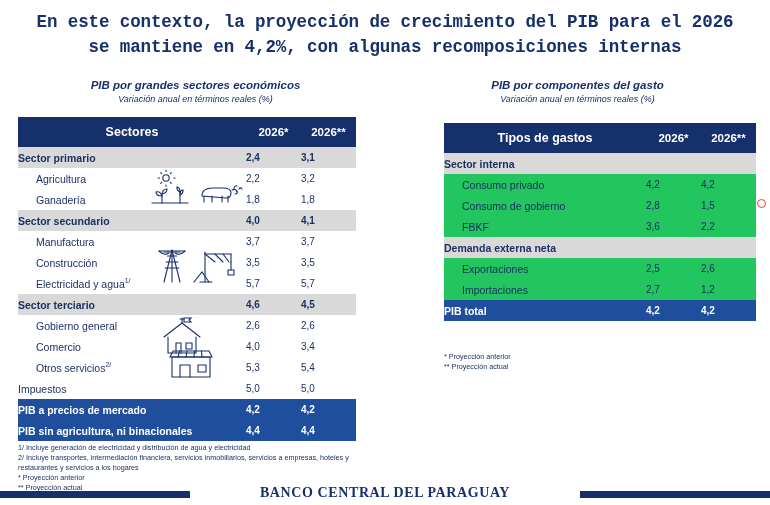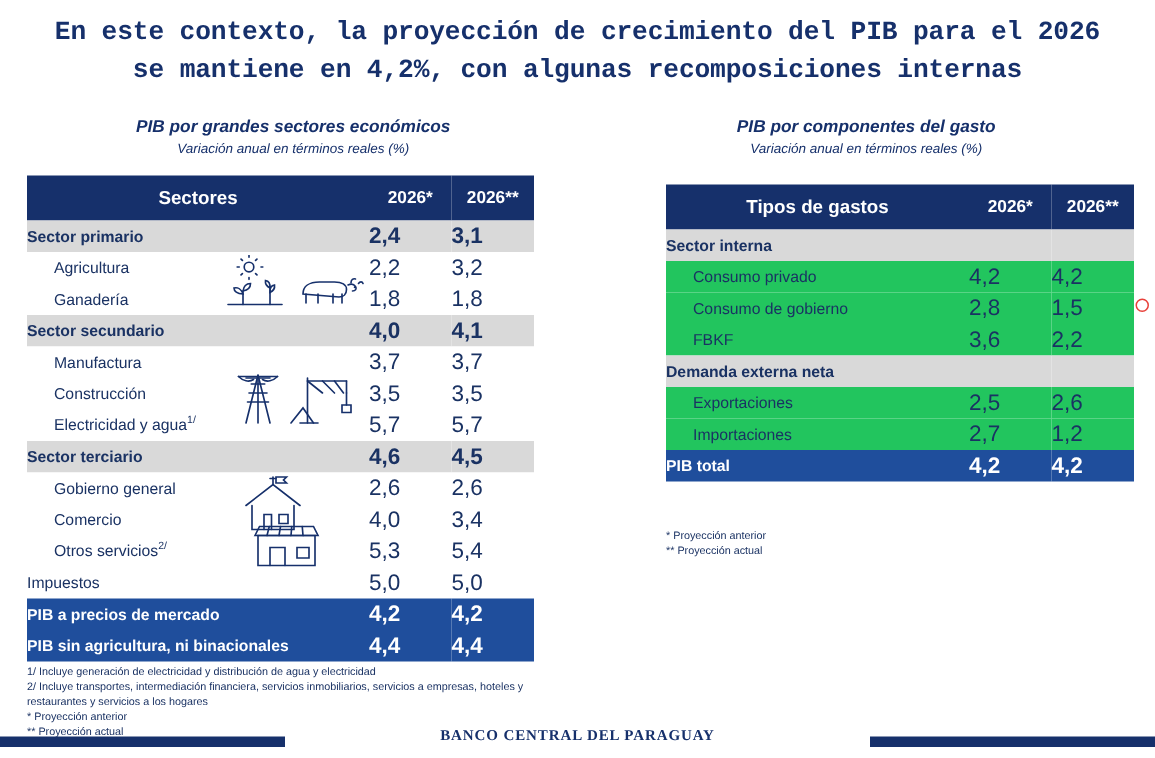--- a/index.html
+++ b/index.html
@@ -84,21 +84,21 @@
   .hdr-row th.hdr-name { font-size: 12.5px; }
   .hdr-row th.hdr-yr { font-size: 11.5px; }
 
   .tbl td {
     height: 21px;
     vertical-align: middle;
     color: #1a3263;
   }
   .c-label { padding-left: 6px; text-align: left; font-size: 10.5px; }
   .c-label.indent { padding-left: 18px; }
-  .c-val { text-align: left; padding-left: 9px; font-size: 15px; }
+  .c-val { text-align: left; padding-left: 9px; font-size: 10px; }
 
   .row-group td { background: #d9d9d9; font-weight: bold; }
   .row-plain td { background: #ffffff; }
   .row-alt td { background: #22c55e; }
   .row-total td {
     background: #1f4e9c;
     color: #ffffff;
     font-weight: bold;
   }
   .row-total2 td {
@@ -157,21 +157,21 @@
   }
   #footer-seg-left { left: 0; width: 190px; }
   #footer-seg-right { left: 580px; width: 190px; }
   .footer-text {
     position: absolute;
     left: 0;
     top: 0;
     width: 770px;
     text-align: center;
     font-family: "Liberation Serif", serif;
-    font-size: 10px;
+    font-size: 14px;
     letter-spacing: 0.6px;
     color: #16306b;
     font-weight: bold;
   }
 </style>
 </head>
 <body>
 
 <div class="slide">
 

